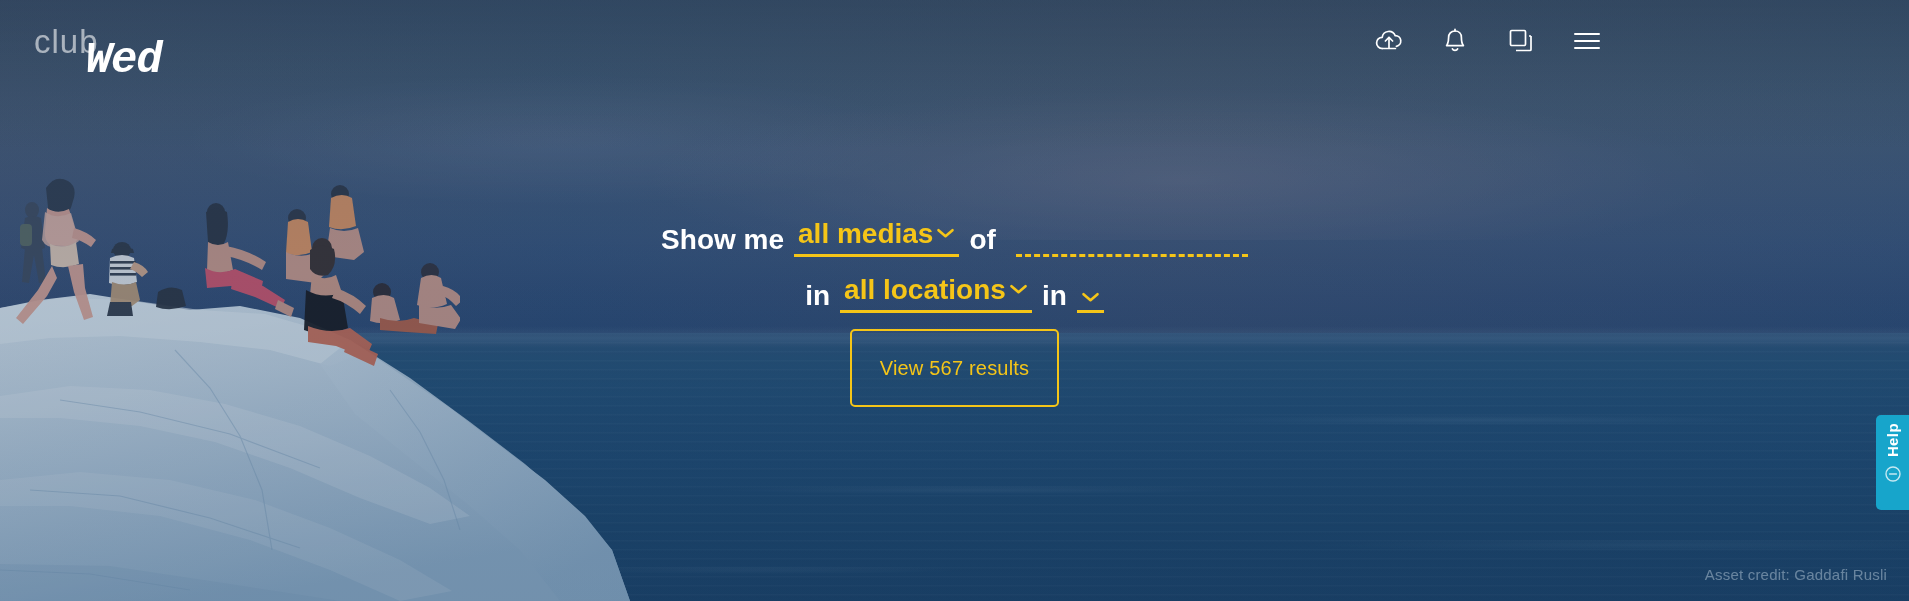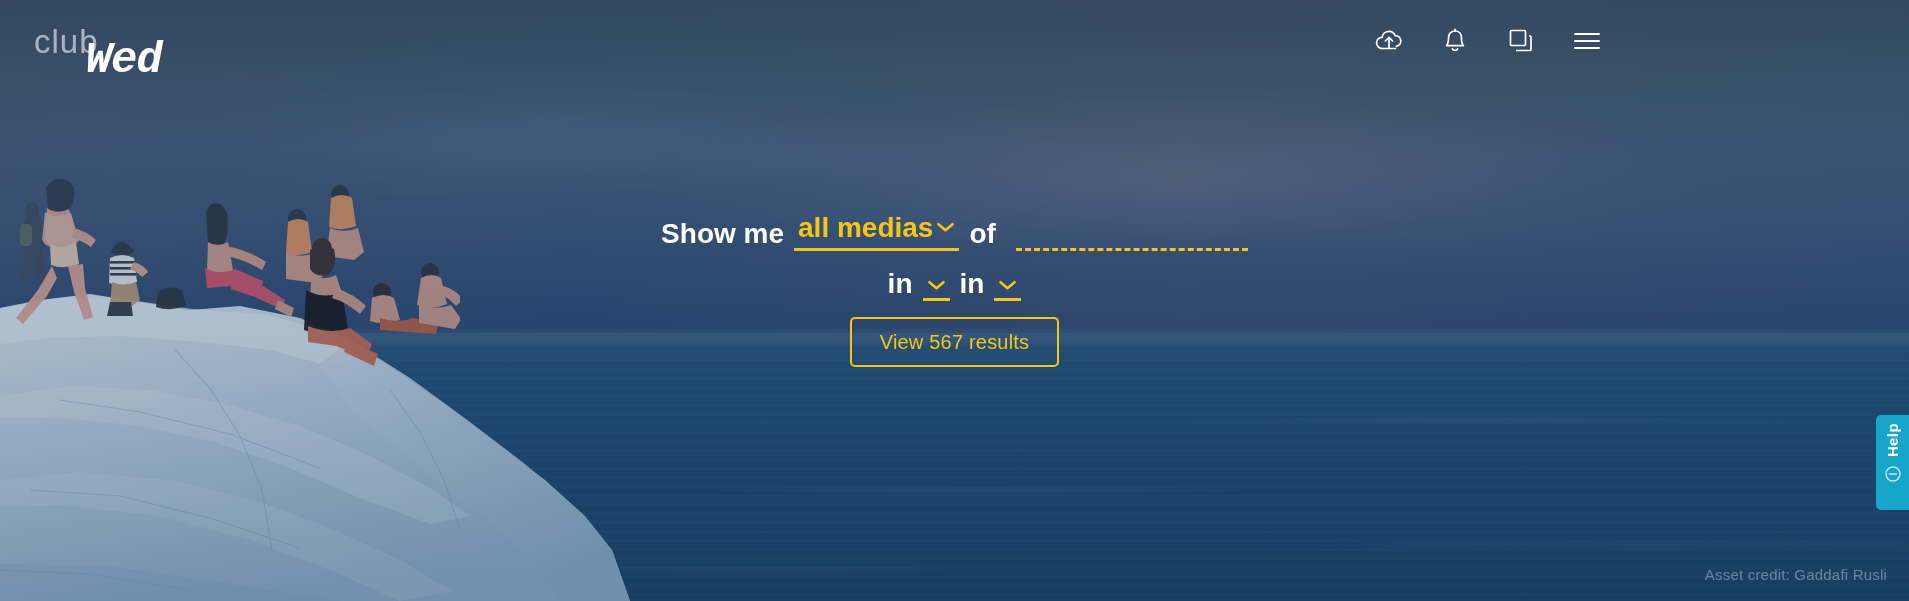--- a/index.html
+++ b/index.html
@@ -116,21 +116,21 @@
     font-size:44px; color:#ffffff; font-style:italic; font-weight:700;
     font-family:Liberation Mono, monospace; margin-left:-13px;
     letter-spacing:-1px; line-height:1; position:relative; top:19px;
   }
   .head-icons { display:flex; align-items:center; gap:36px; }
   .hicon { width:30px; height:30px; display:flex; align-items:center; justify-content:center; cursor:pointer; }
   .hicon svg { display:block; }
 
   
   .search-block {
-    position:absolute; left:0; top:211px; width:1909px;
+    position:absolute; left:0; top:217px; width:1909px;
     z-index:25; text-align:center;
   }
   .srow {
     display:flex; align-items:flex-end; justify-content:center;
     gap:0; margin-bottom:16px;
   }
   .statictext {
     font-size:28px; font-weight:700; color:#ffffff;
     line-height:34px; white-space:nowrap;
   }
@@ -151,21 +151,21 @@
   .uline.dashed {
     background:none; height:0;
     border-bottom:3px dashed #f5c518;
   }
   .empty-field { width:232px; height:34px; position:relative; cursor:text; }
 
   .btn-row { display:flex; justify-content:center; margin-top:14px; }
   .view-btn {
     background:transparent; border:2px solid #f5c518; color:#f5c518;
     font-size:20px; font-family:"Liberation Sans", sans-serif;
-    padding:10px 28px; border-radius:5px; cursor:pointer; line-height:26px;
+    padding:24px 28px; border-radius:5px; cursor:pointer; line-height:26px;
     letter-spacing:.2px;
   }
 
   
   .help-tab {
     position:absolute; right:0; top:415px; width:33px; height:95px;
     background:#17a5cb; border-radius:5px 0 0 5px;
     display:flex; flex-direction:column; align-items:center; justify-content:flex-start;
     padding-top:8px; z-index:40; cursor:pointer;
   }
@@ -392,20 +392,21 @@
         <span class="uline dashed"></span>
       </div>
     </div>
 
     <div class="srow">
       <span class="statictext">in</span>
       <span class="sp"></span>
 
       <div class="field">
         <div class="field-inner">
+          <span class="fval">all locations</span>
           <span class="chev">
             <svg width="19" height="12" viewBox="0 0 19 12" fill="none" stroke="#f5c518" stroke-width="2.6" stroke-linecap="round" stroke-linejoin="round">
                 <path d="M2.5,3.2 L9.5,9.2 L16.5,3.2"></path>
               </svg>
           </span>
         </div>
         <span class="uline"></span>
       </div>
 
       <span class="sp"></span>

